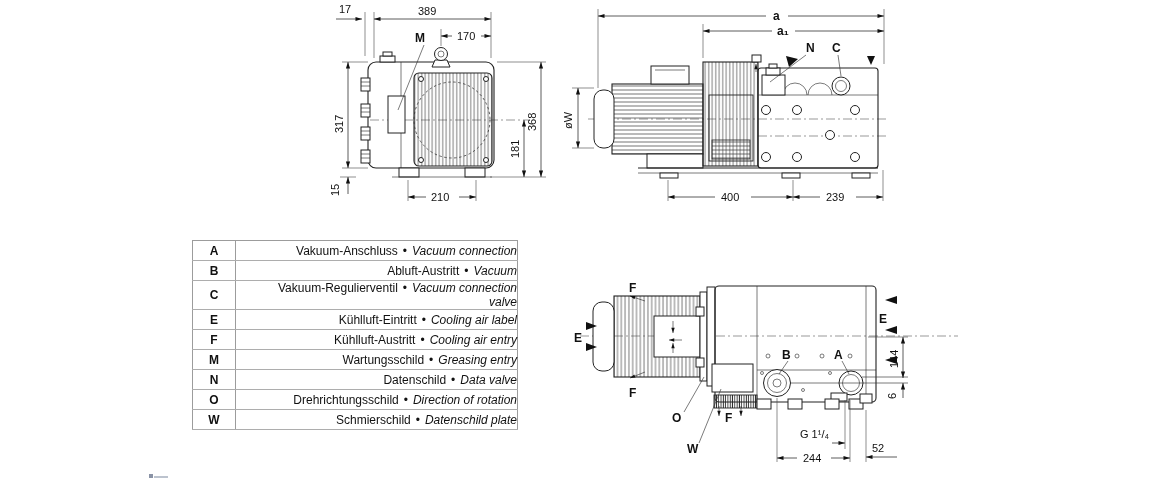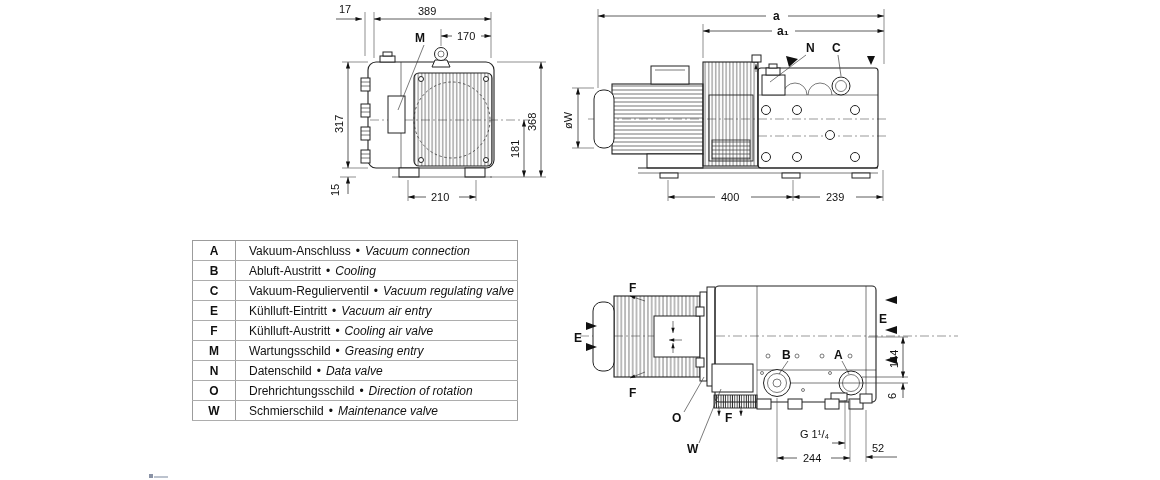--- a/index.html
+++ b/index.html
@@ -12,21 +12,21 @@
   .outline{stroke:#222;stroke-width:1.1;fill:none;}
   .thin{stroke:#333;stroke-width:0.65;fill:none;}
   .dimln{stroke:#333;stroke-width:0.8;fill:none;}
   .extln{stroke:#444;stroke-width:0.6;fill:none;}
   .cline{stroke:#555;stroke-width:0.6;fill:none;stroke-dasharray:9 3 2 3;}
   .whitefill{fill:#fff;stroke:#222;stroke-width:1;}
   .legend{position:absolute;left:192px;top:240px;width:326px;border-collapse:collapse;
           border:1px solid #9c9c9c;font-size:12px;table-layout:fixed;}
   .legend td{border-bottom:1px solid #adadad;height:19px;padding:0;vertical-align:middle;}
   .legend td.key{width:42px;text-align:center;font-weight:bold;border-right:1px solid #9c9c9c;}
-  .legend td.desc{padding-left:13px;}
+  .legend td.desc{padding-left:13px;text-align:right;}
   .legend .en{font-style:italic;}
   .legend .bullet{margin:0 5px;}
   .logo-mark{position:absolute;left:149px;top:474px;width:20px;height:5px;}
   .logo-mark .b1{position:absolute;left:0;top:0;width:4px;height:4px;background:#8a93a6;}
   .logo-mark .b2{position:absolute;left:5px;top:2px;width:14px;height:2px;background:#bcc3ce;}
 </style>
 </head>
 <body>
 
 <div class="canvas">
@@ -346,49 +346,49 @@
 </svg>
 
 <table class="legend">
   <tbody>
     <tr>
       <td class="key">A</td>
       <td class="desc"><span class="de">Vakuum-Anschluss</span><span class="bullet">•</span><span class="en">Vacuum connection</span></td>
     </tr>
     <tr>
       <td class="key">B</td>
-      <td class="desc"><span class="de">Abluft-Austritt</span><span class="bullet">•</span><span class="en">Cooling</span></td>
+      <td class="desc"><span class="de">Abluft-Austritt</span><span class="bullet">•</span><span class="en">Vacuum</span></td>
     </tr>
     <tr>
       <td class="key">C</td>
-      <td class="desc"><span class="de">Vakuum-Regulierventil</span><span class="bullet">•</span><span class="en">Vacuum regulating valve</span></td>
+      <td class="desc"><span class="de">Vakuum-Regulierventil</span><span class="bullet">•</span><span class="en">Vacuum connection valve</span></td>
     </tr>
     <tr>
       <td class="key">E</td>
-      <td class="desc"><span class="de">Kühlluft-Eintritt</span><span class="bullet">•</span><span class="en">Vacuum air entry</span></td>
+      <td class="desc"><span class="de">Kühlluft-Eintritt</span><span class="bullet">•</span><span class="en">Cooling air label</span></td>
     </tr>
     <tr>
       <td class="key">F</td>
-      <td class="desc"><span class="de">Kühlluft-Austritt</span><span class="bullet">•</span><span class="en">Cooling air valve</span></td>
+      <td class="desc"><span class="de">Kühlluft-Austritt</span><span class="bullet">•</span><span class="en">Cooling air entry</span></td>
     </tr>
     <tr>
       <td class="key">M</td>
       <td class="desc"><span class="de">Wartungsschild</span><span class="bullet">•</span><span class="en">Greasing entry</span></td>
     </tr>
     <tr>
       <td class="key">N</td>
       <td class="desc"><span class="de">Datenschild</span><span class="bullet">•</span><span class="en">Data valve</span></td>
     </tr>
     <tr>
       <td class="key">O</td>
       <td class="desc"><span class="de">Drehrichtungsschild</span><span class="bullet">•</span><span class="en">Direction of rotation</span></td>
     </tr>
     <tr>
       <td class="key">W</td>
-      <td class="desc"><span class="de">Schmierschild</span><span class="bullet">•</span><span class="en">Maintenance valve</span></td>
+      <td class="desc"><span class="de">Schmierschild</span><span class="bullet">•</span><span class="en">Datenschild plate</span></td>
     </tr>
   </tbody>
 </table>
 
 <div class="logo-mark">
       <span class="b1"></span>
       <span class="b2"></span>
     </div>
 
 </div>

